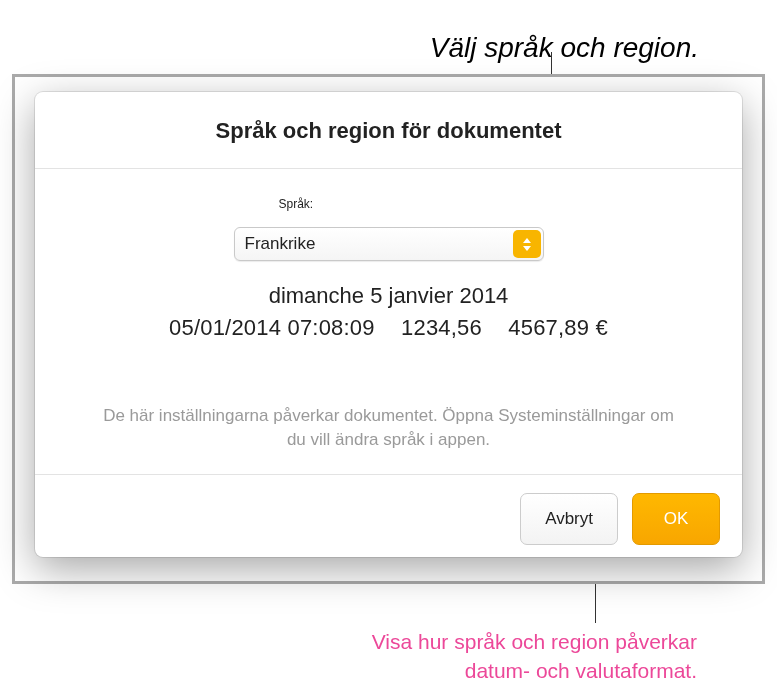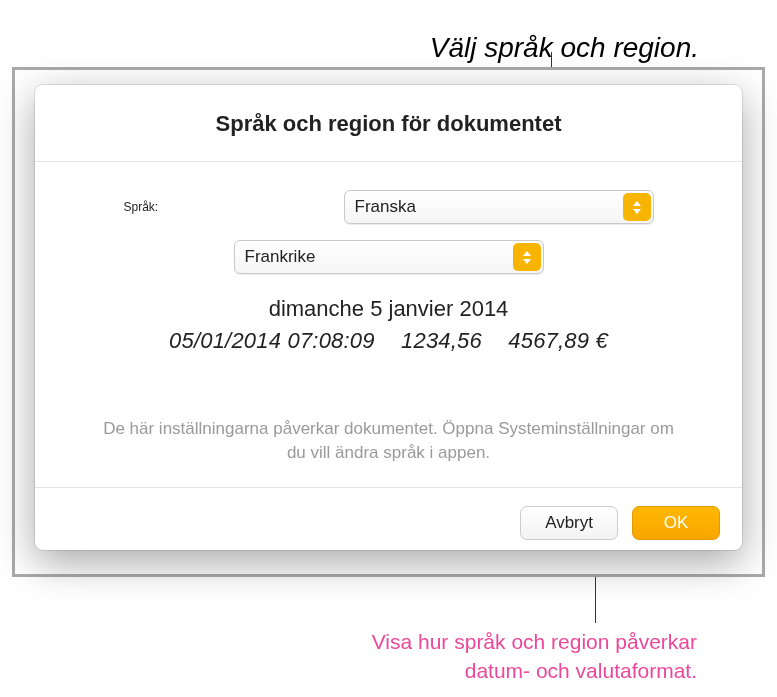--- a/index.html
+++ b/index.html
@@ -55,21 +55,21 @@
       width: 18px;
       height: 90px;
       border-right: 1px solid #333;
       border-top: 1px solid #333;
       border-bottom: 1px solid #333;
       border-top-right-radius: 6px;
       border-bottom-right-radius: 6px;
     }
     .window-frame {
       position: absolute;
-      top: 67px;
+      top: 74px;
       left: 12px;
       width: 753px;
       height: 510px;
       border: 3px solid #aaa;
       background: #fff;
     }
     .dialog {
       position: absolute;
       top: 15px;
       left: 20px;
@@ -150,42 +150,41 @@
       text-align: center;
       margin-top: 22px;
       font-size: 22px;
       color: #222;
     }
     .preview-line1 {
       margin-bottom: 6px;
     }
     .preview-line2 {
       letter-spacing: 0.2px;
-      font-style: italic;
     }
     .preview-line2 span {
       margin: 0 10px;
     }
     .help-text {
       text-align: center;
       font-size: 17px;
       color: #9a9a9a;
       margin-top: 63px;
       line-height: 1.4;
       padding: 0 20px;
     }
     .dialog-footer {
       border-top: 1px solid #e3e3e3;
       padding: 18px 22px;
       display: flex;
       justify-content: flex-end;
       gap: 14px;
     }
     .btn {
-      height: 34px;
+      height: 52px;
       border-radius: 7px;
       font-size: 17px;
       padding: 0 24px;
       border: 1px solid #ccc;
       cursor: pointer;
     }
     .btn-cancel {
       background: linear-gradient(#fff, #f3f3f3);
       color: #222;
     }
@@ -211,27 +210,20 @@
 </div>
 
 <div class="window-frame">
   <div class="dialog">
     <div class="dialog-title">Språk och region för dokumentet</div>
 
     <div class="dialog-body">
 
       <div class="form-row">
         <div class="form-label">Språk:</div>
-        <div class="select-wrap">
-          <div class="select">Franska</div>
-          <div class="select-arrows">
-            <div class="arrow-up"></div>
-            <div class="arrow-down"></div>
-          </div>
-        </div>
       </div>
 
       <div class="form-row">
         <div class="select-wrap">
           <div class="select">Frankrike</div>
           <div class="select-arrows">
             <div class="arrow-up"></div>
             <div class="arrow-down"></div>
           </div>
         </div>

